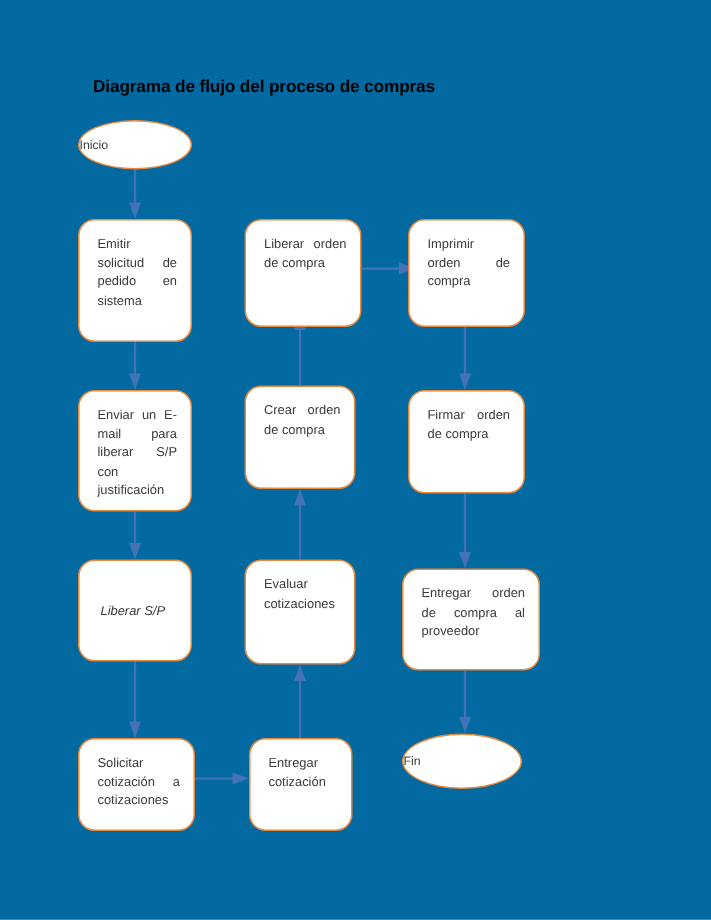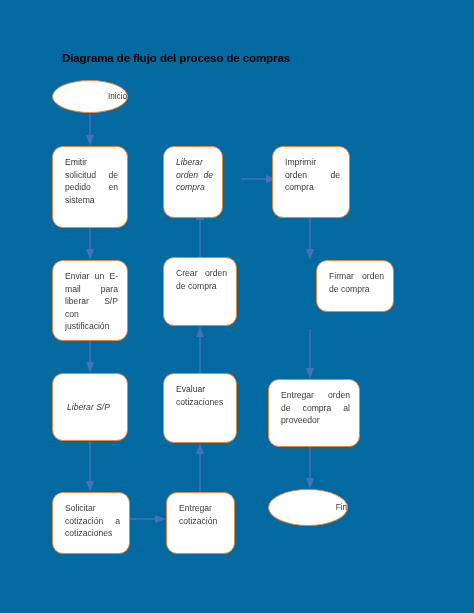--- a/index.html
+++ b/index.html
@@ -53,21 +53,21 @@
   .terminator {
     position: absolute;
     box-sizing: border-box;
     border: 1.7px solid #E8883A;
     border-radius: 50%;
     background: #ffffff;
     color: #3a3a3a;
     font-size: 8.2px;
     display: flex;
     align-items: center;
-    justify-content: flex-end;
+    justify-content: flex-start;
   }
   .conn {
     position: absolute;
     overflow: visible;
     pointer-events: none;
   }
   svg.conn line {
     stroke: #4472B6;
     stroke-width: 1.5px;
   }
@@ -146,29 +146,29 @@
   </div>
 
   <div class="node" style="left:166px; top:492px; width:69px; height:62px;">
     <span>Entregar cotización</span>
   </div>
 
   <div class="node" style="left:163px; top:257px; width:74px; height:69px;">
     <span>Crear orden de compra</span>
   </div>
 
-  <div class="node" style="left:163px; top:146px; width:60px; height:72px;font-style:italic;">
+  <div class="node" style="left:163px; top:146px; width:78px; height:72px;">
     <span>Liberar orden de compra</span>
   </div>
 
   <div class="node" style="left:272px; top:146px; width:78px; height:72px;">
     <span>Imprimir orden de compra</span>
   </div>
 
-  <div class="node" style="left:272px; top:260px; width:78px; height:52px;margin-left:44px;">
+  <div class="node" style="left:272px; top:260px; width:78px; height:69px;">
     <span>Firmar orden de compra</span>
   </div>
 
   <div class="node" style="left:268px; top:379px; width:92px; height:68px;">
     <span>Entregar orden de compra al proveedor</span>
   </div>
 
   <div class="terminator" style="left:268px; top:489px; width:80px; height:37px;">
     <span>Fin</span>
   </div>

